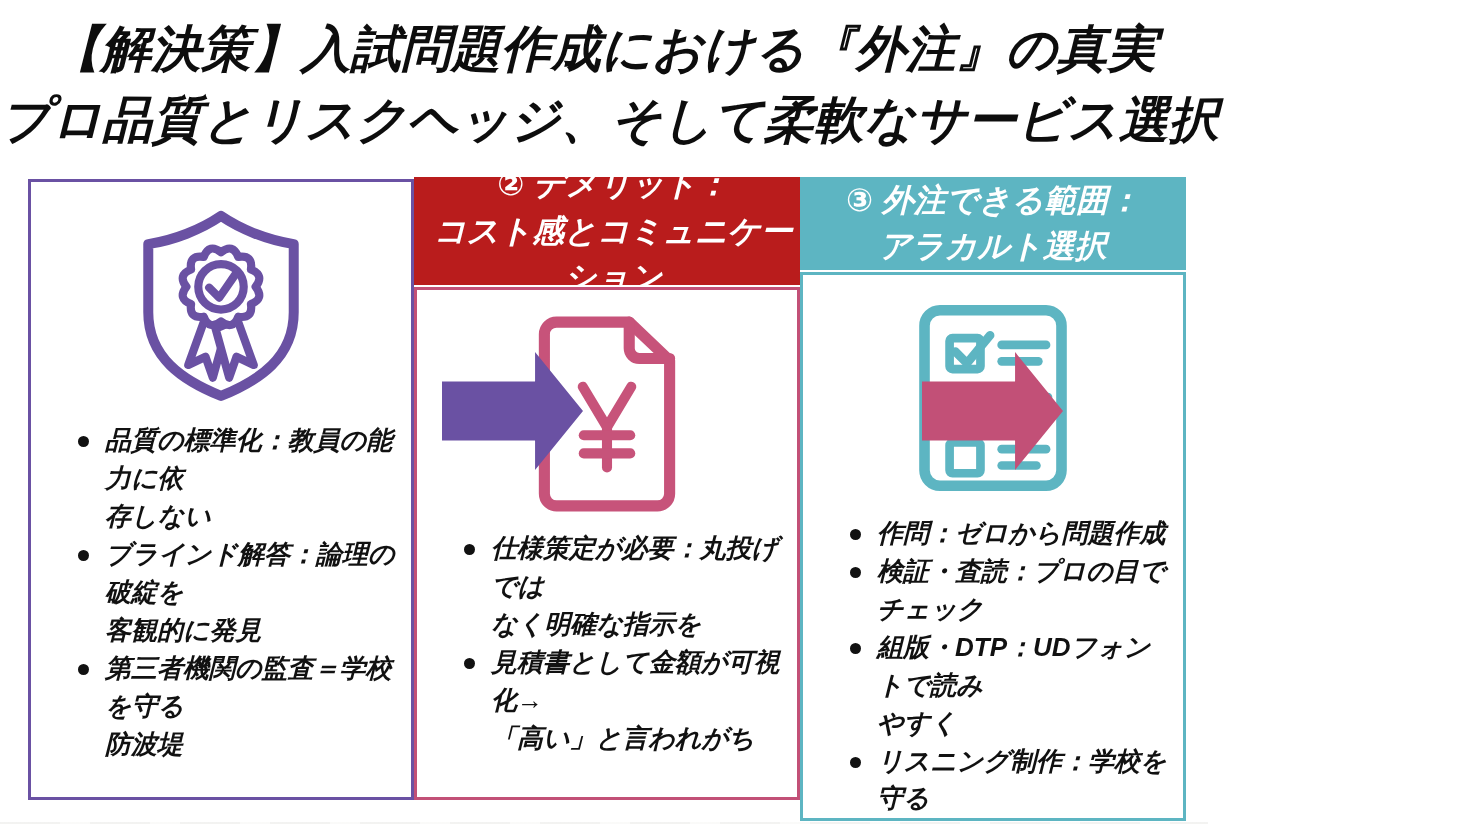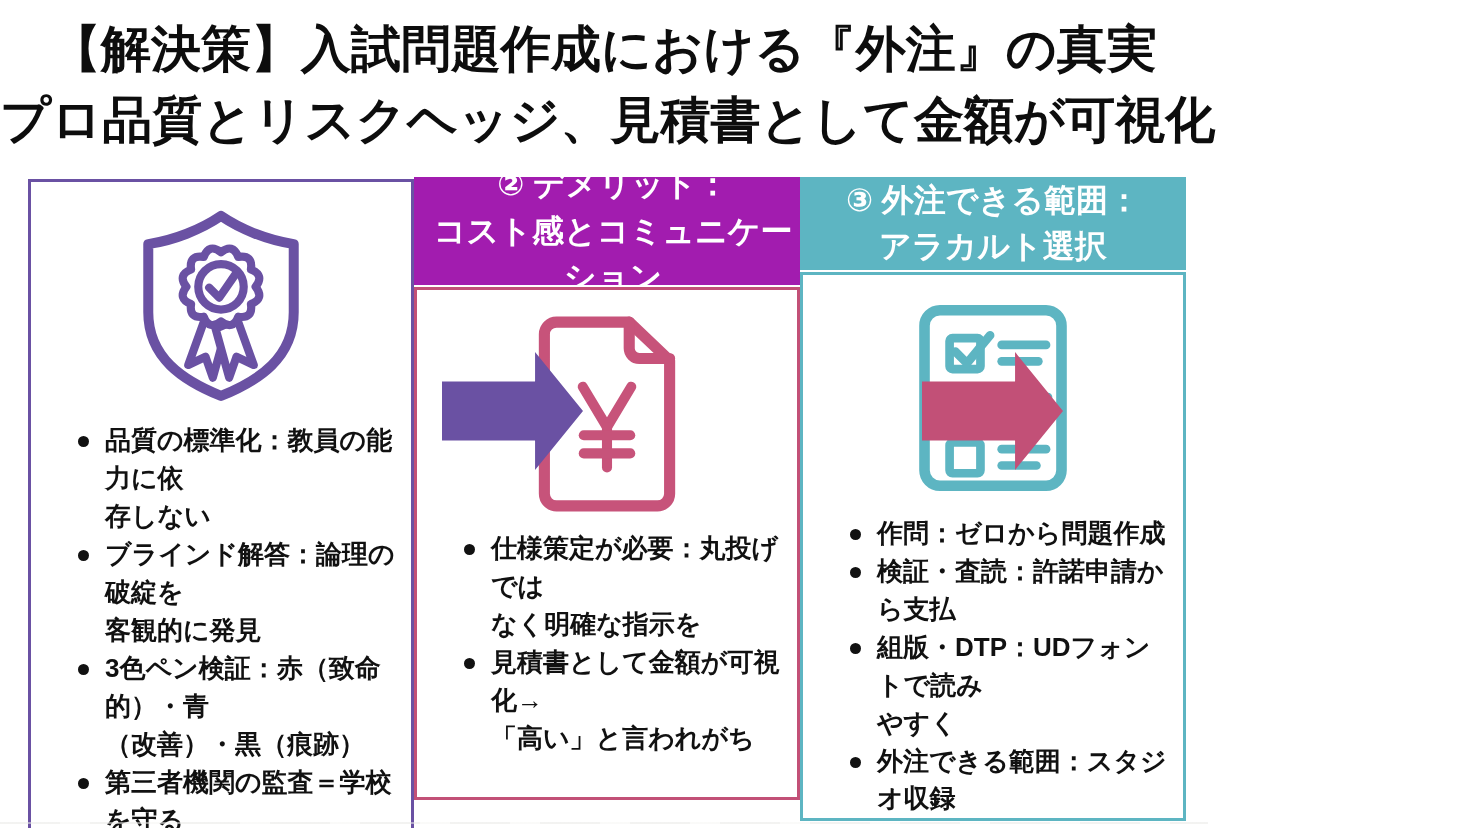--- a/index.html
+++ b/index.html
@@ -3,21 +3,21 @@
 <meta charset="utf-8">
 <style>
   html, body { margin: 0; padding: 0; }
   body {
     width: 1484px; height: 828px;
     background: #ffffff;
     overflow: hidden;
     font-family: "Liberation Sans", "DejaVu Sans", sans-serif;
     -webkit-font-smoothing: antialiased;
   }
-  .page { position: relative; width: 1208px; height: 828px; }
+  .page { position: relative; width: 1208px; height: 828px; font-style: italic; }
 
   
   .title {
     padding-top: 14px;
     text-align: center;
     color: #0d0d0d;
     font-weight: 900;
     font-size: 50px;
     line-height: 1.42;
     letter-spacing: 0px;
@@ -49,21 +49,21 @@
     background: #ffffff;
     border: 3px solid;
     display: flex; flex-direction: column;
     padding-top: 20px;
     box-sizing: border-box;
   }
   .icon-wrap { height: 206px; display: flex; align-items: center; justify-content: center; }
 
   .purple  .panel-header { background: #6a51a3; }
   .purple  .panel-body   { border-color: #6a51a3; }
-  .pink    .panel-header { background: #a21caf; padding-left: 12px; }
+  .pink    .panel-header { background: #b91c1c; padding-left: 12px; }
   .pink    .panel-body   { border-color: #c25077; }
   .teal    .panel-header { background: #5db5c2; text-align: center; }
   .teal    .panel-body   { border-color: #5db5c2; justify-content: flex-end; }
 
   
   ul.bullets {
     list-style: none;
     margin: 14px 12px 0 44px;
     padding: 0;
     color: #111111;
@@ -105,21 +105,21 @@
 
   svg { display: block; }
 </style>
 </head>
 <body>
 
 <div class="page">
 
   <div class="title">
     <div>【解決策】入試問題作成における『外注』の真実</div>
-    <div>プロ品質とリスクヘッジ、見積書として金額が可視化</div>
+    <div>プロ品質とリスクヘッジ、そして柔軟なサービス選択</div>
   </div>
 
   <div class="board">
 
     <div class="panel purple">
       <div class="panel-body">
         <div class="icon-wrap">
           <svg width="186" height="200" viewBox="0 0 200 220" fill="none" stroke="#6a51a3" stroke-width="11" stroke-linecap="round" stroke-linejoin="round">
             <path d="M100 12 C 78 27, 48 39, 20 43 L20 118 C 20 168, 58 193, 100 210 C 142 193, 180 168, 180 118 L180 43 C 152 39, 122 27, 100 12 Z"></path>
             <g stroke-width="9">
@@ -129,22 +129,20 @@
               <circle cx="100" cy="90" r="25"></circle>
               <path d="M87 91 L98 102 L116 76"></path>
             </g>
           </svg>
         </div>
         <ul class="bullets">
             <li>品質の標準化：教員の能力に依
 存しない</li>
             <li>ブラインド解答：論理の破綻を
 客観的に発見</li>
-            <li>3色ペン検証：赤（致命的）・青
-（改善）・黒（痕跡）</li>
             <li>第三者機関の監査＝学校を守る
 防波堤</li>
           </ul>
       </div>
     </div>
 
     <div class="panel pink">
       <div class="panel-header">② デメリット：
 コスト感とコミュニケーション</div>
       <div class="panel-body">
@@ -189,24 +187,24 @@
               <path d="M94 62 H132"></path>
               <path d="M94 99 H142"></path>
               <path d="M94 116 H138"></path>
               <path d="M94 153 H140"></path>
               <path d="M94 170 H130"></path>
             </g>
           </svg>
         </div>
         <ul class="bullets">
             <li>作問：ゼロから問題作成</li>
-            <li>検証・査読：許諾申請から支払</li>
+            <li>検証・査読：プロの目でチェック</li>
             <li>組版・DTP：UDフォントで読み
 やすく</li>
-            <li>外注できる範囲：スタジオ収録</li>
+            <li>リスニング制作：学校を守る</li>
           </ul>
       </div>
     </div>
 
     <div class="arrow a1"></div>
     <div class="arrow a2"></div>
   </div>
 
   <div class="baseline"></div>
 </div>

